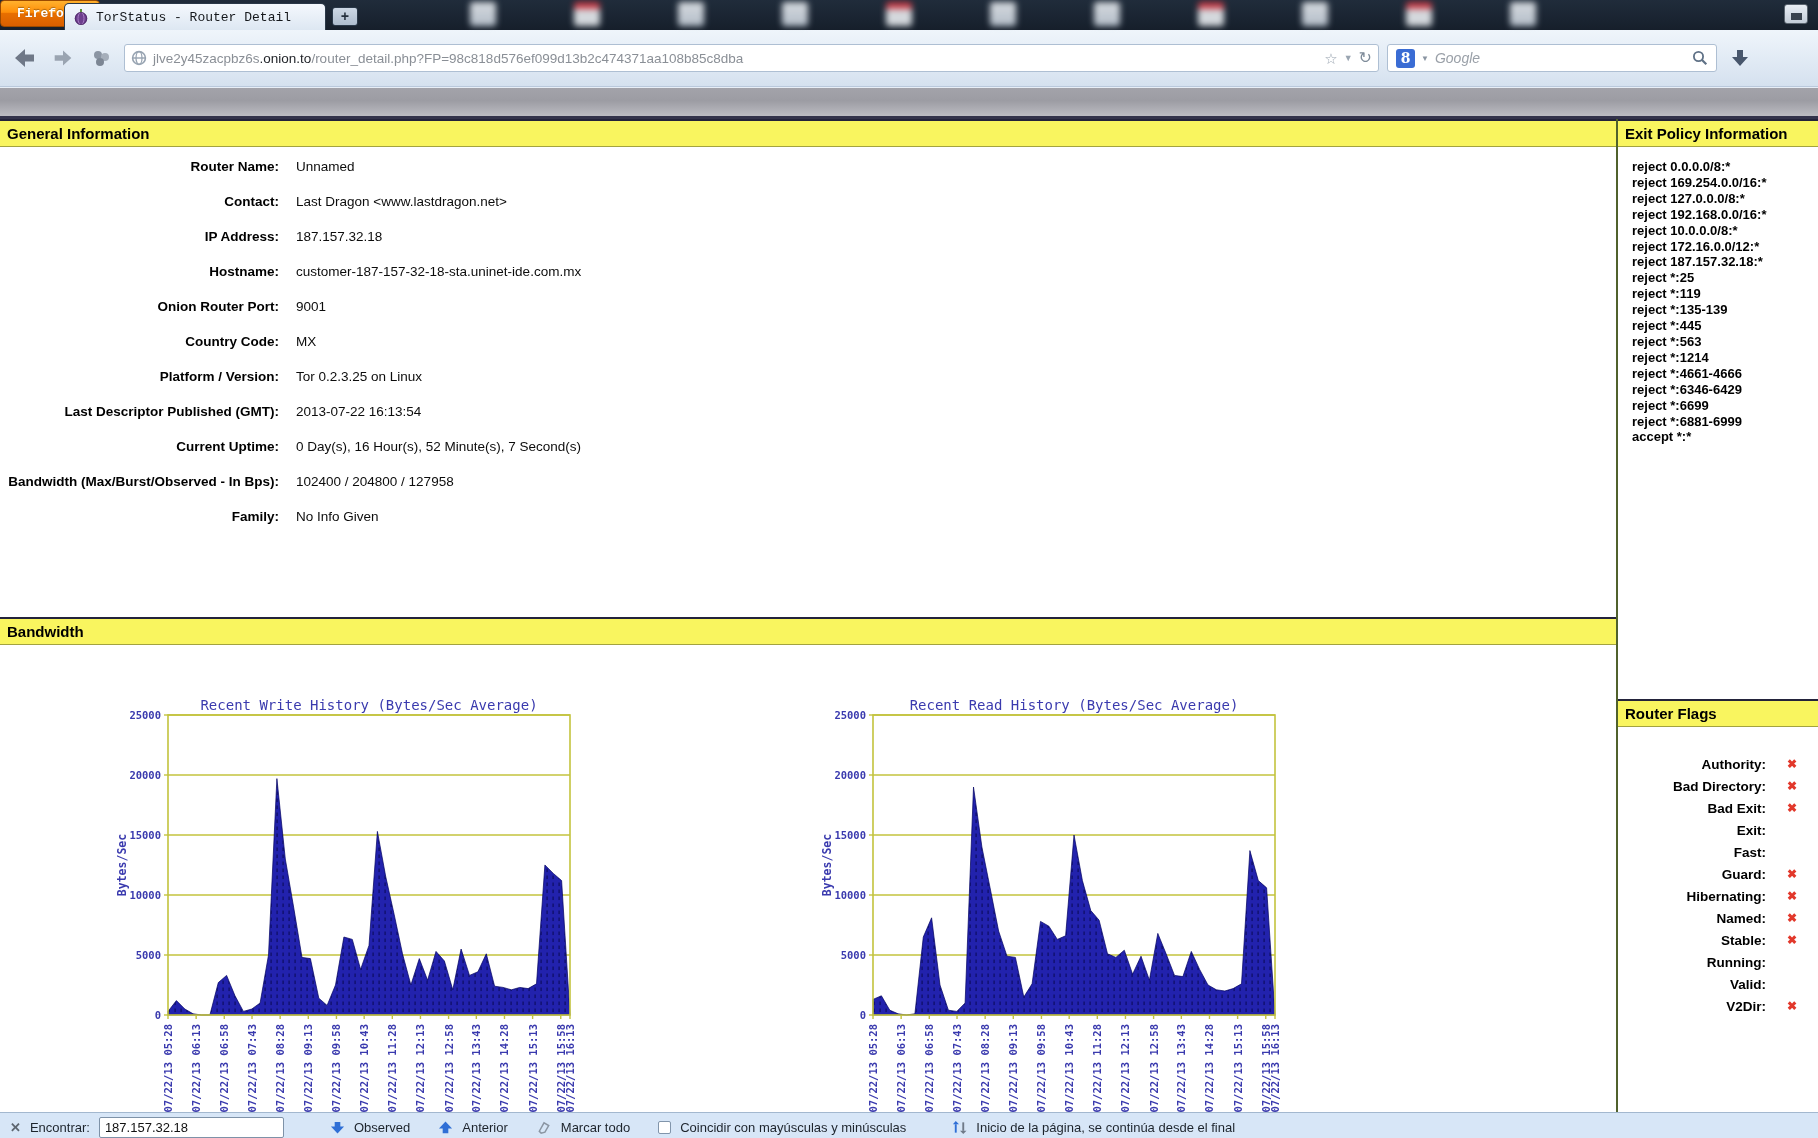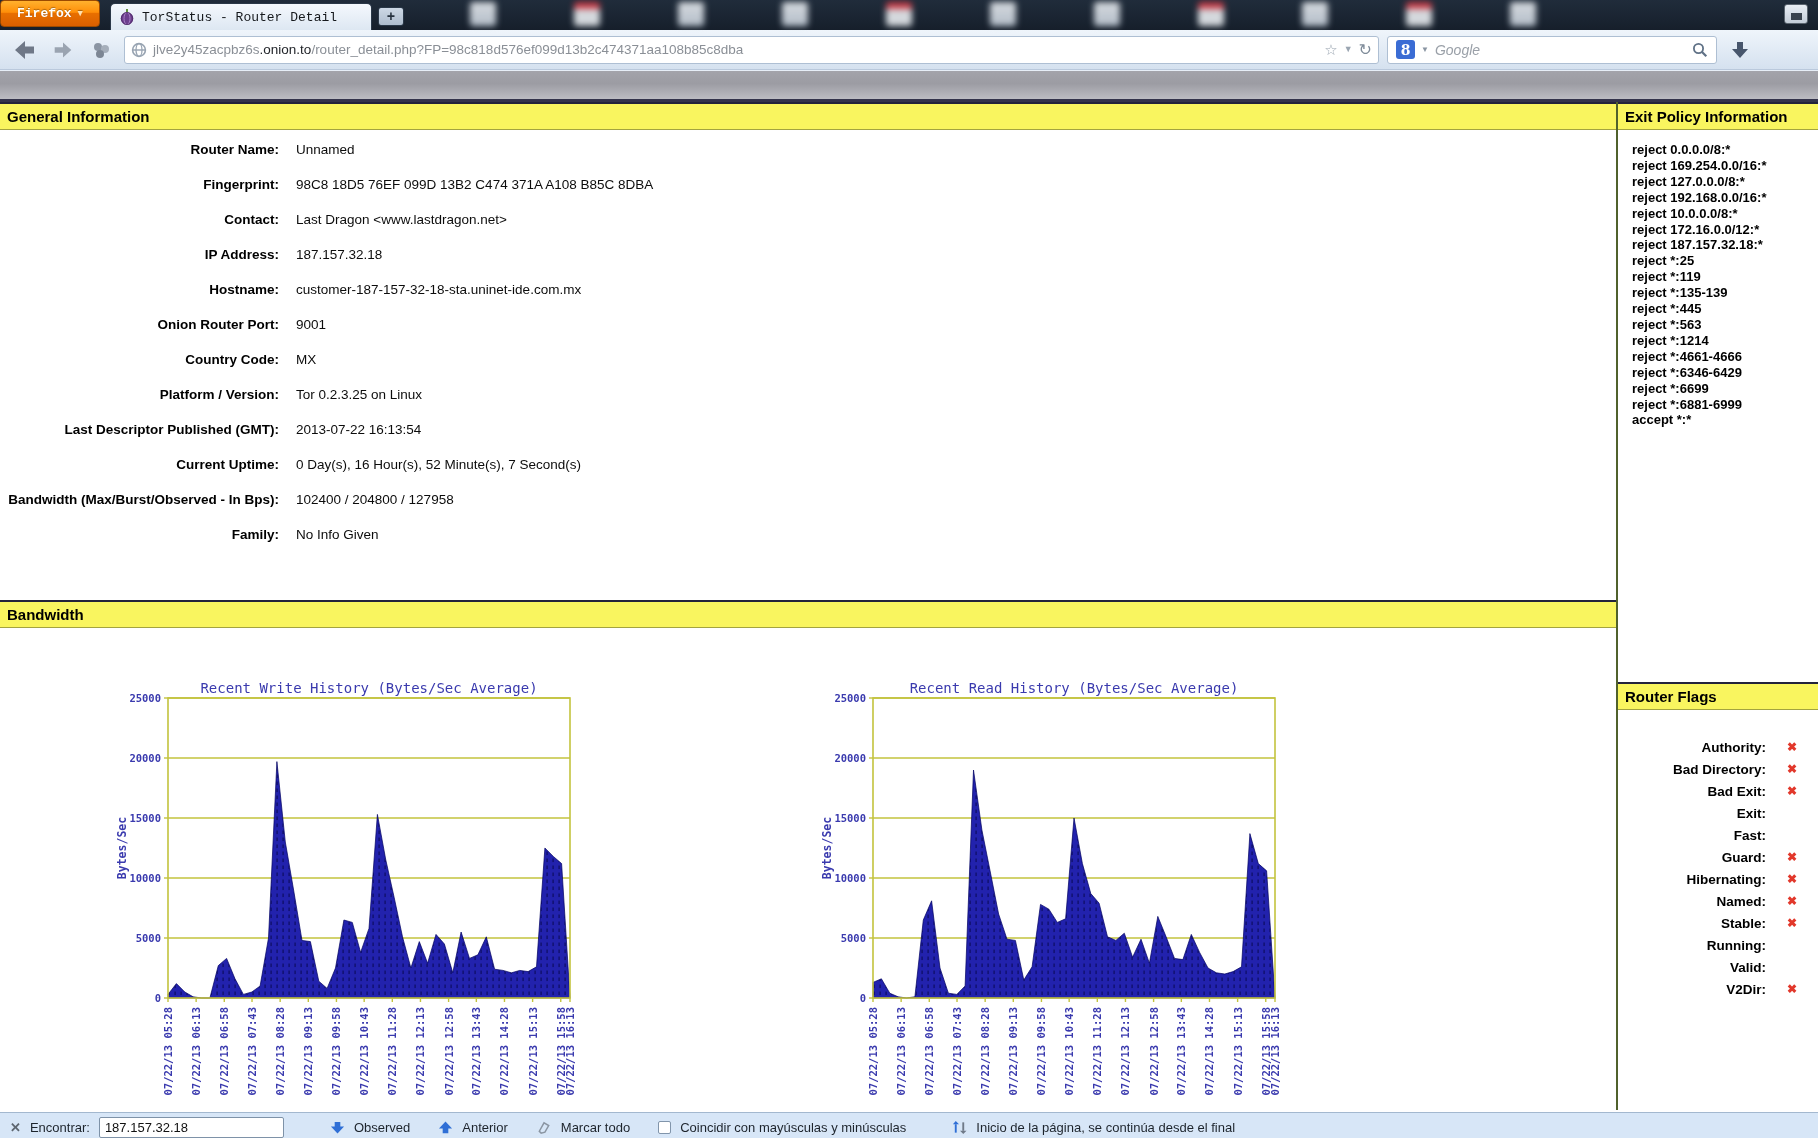--- a/index.html
+++ b/index.html
@@ -8,38 +8,38 @@
 
   
   .titlebar { position:relative; height:30px; background:linear-gradient(#202c3b,#161f2b);
               display:flex; align-items:flex-end;font-family:Liberation Mono, monospace; }
   .fx-btn { position:absolute; left:0; top:0; height:27px; width:100px;
             background:linear-gradient(#ffb12e 0%,#ff8f09 45%,#e86f00 50%,#d95f00 100%);
             border:1px solid #9c4a00; border-radius:4px; color:#fff; font-weight:bold;
             font-size:13px; display:flex; align-items:center; justify-content:center; gap:6px;
             text-shadow:0 -1px 1px rgba(0,0,0,.35); cursor:default; }
   .fx-caret { font-size:9px; color:#ffe0b0; }
-  .tab { position:relative; margin-left:110px; width:262px; height:27px;
+  .tab { position:relative; margin-left:64px; width:262px; height:27px;
          background:linear-gradient(#f4f8fd,#dde7f2); border:1px solid #2a3848; border-bottom:none;
          border-radius:5px 5px 0 0; display:flex; align-items:center; gap:7px; padding:0 8px;
          font-size:13px; color:#15181c; }
   .newtab { width:26px; height:19px; margin:0 0 4px 6px; background:linear-gradient(#cdd8e5,#aebccd);
             border:1px solid #2a3848; border-radius:3px; color:#25303d; font-size:14px; font-weight:bold;
             display:flex; align-items:center; justify-content:center; }
   .thumbs { position:absolute; left:470px; top:2px; height:26px; width:1290px; display:flex; gap:78px;
             filter:blur(3px); opacity:.85; }
   .thumb { width:26px; height:24px; background:linear-gradient(#f5f8fb,#cfd9e4); border-radius:3px; }
   .thumb.red { background:linear-gradient(#e5404a 30%, #f5f8fb 30%); }
   .minbtn { position:absolute; right:10px; top:4px; width:24px; height:20px; border-radius:3px;
             background:linear-gradient(#e8edf4,#c3ccd8); border:1px solid #5a646f;
             display:flex; align-items:flex-end; justify-content:center; padding-bottom:3px; }
   .minbtn i { display:block; width:11px; height:7px; background:#39424e; }
 
   
-  .toolbar { height:40px; background:linear-gradient(#eff5fb,#d5e1ef);
+  .toolbar { height:57px; background:linear-gradient(#eff5fb,#d5e1ef);
              border-bottom:1px solid #bac9dc; display:flex; align-items:center; padding:0 10px; gap:8px; }
   .navicon { width:30px; height:30px; display:flex; align-items:center; justify-content:center; }
   .urlbar { flex:0 0 1255px; height:28px; background:#fff; border:1px solid #aebfd3; border-radius:3px;
             display:flex; align-items:center; padding:0 6px; gap:6px; font-size:13.5px; }
   .url-dim { color:#8a8f96; } .url-dom { color:#23262b; }
   .url-sp { flex:1; }
   .urlicon { color:#9aa5b1; font-size:15px; line-height:1; }
   .searchbox { flex:0 0 330px; height:28px; background:#fff; border:1px solid #aebfd3; border-radius:3px;
                display:flex; align-items:center; padding:0 8px; gap:6px; }
   .gfav { width:19px; height:19px; background:#3a6cd4; border-radius:3px; color:#fff; font-weight:bold;
@@ -175,24 +175,20 @@
 
 <div class="content">
   <div class="maincol">
     <div class="sechead">
       <span>General Information</span>
     </div>
     <div class="inforows" id="info-rows">
         <div class="irow">
           <span class="lbl">Router Name:</span>
           <span class="val">Unnamed</span>
-        </div>
-        <div class="irow">
-          <span class="lbl">Fingerprint:</span>
-          <span class="val">98C8 18D5 76EF 099D 13B2 C474 371A A108 B85C 8DBA</span>
         </div>
         <div class="irow">
           <span class="lbl">Contact:</span>
           <span class="val">Last Dragon &lt;www.lastdragon.net&gt;</span>
         </div>
         <div class="irow">
           <span class="lbl">IP Address:</span>
           <span class="val">187.157.32.18</span>
         </div>
         <div class="irow">

